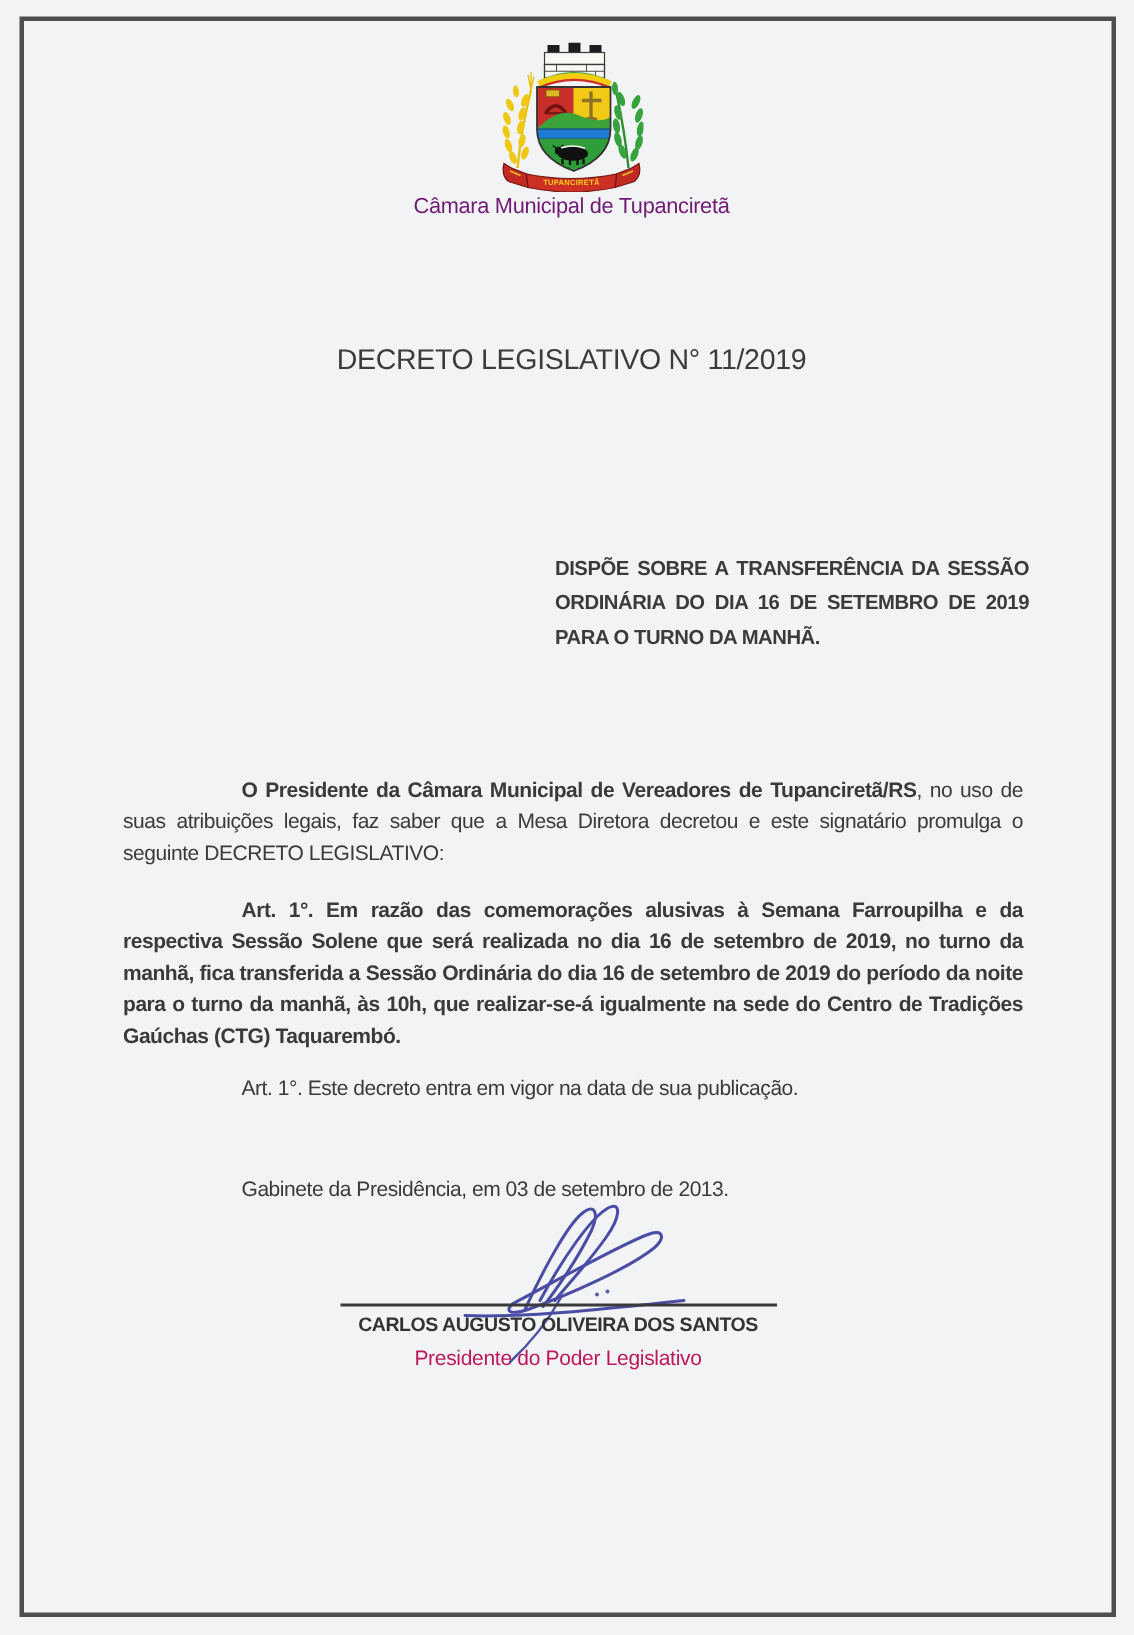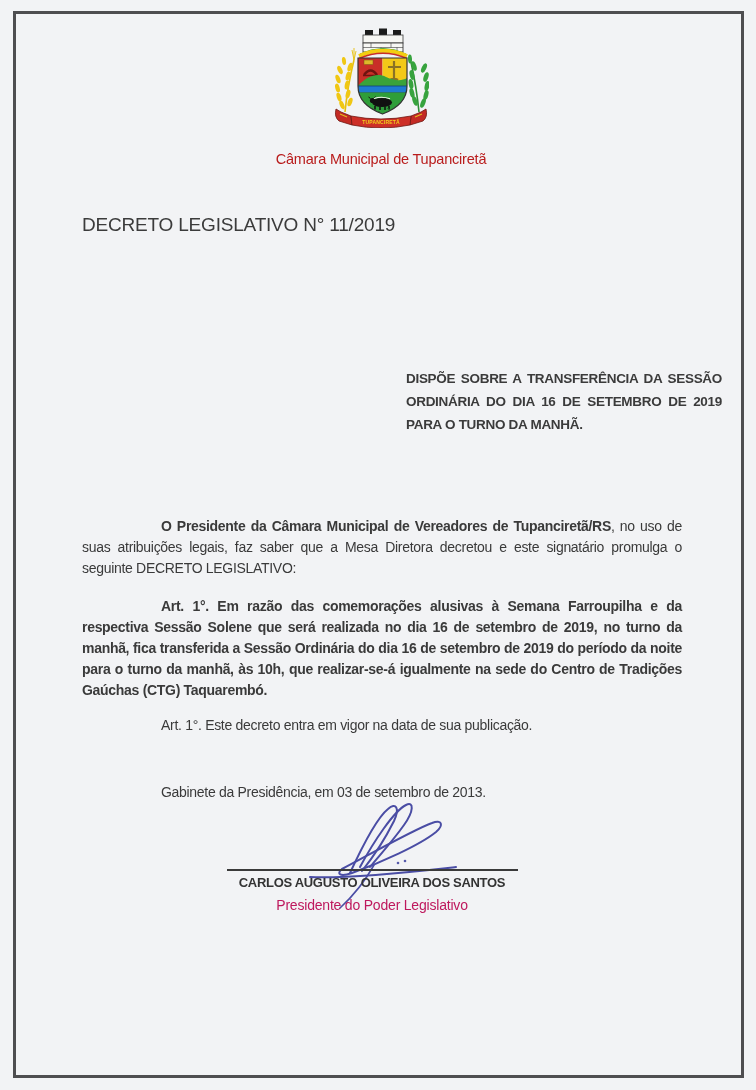--- a/index.html
+++ b/index.html
@@ -9,32 +9,32 @@
     font-family:"Liberation Sans", sans-serif;
     color:#3a3a3a;
   }
   .frame {
     position:absolute; left:13px; top:11px; width:731px; height:1067px;
     box-sizing:border-box; border:3px solid #4e4e50;
   }
   .crest { position:absolute; left:333px; top:28px; width:96px; height:100px; }
   .org-name {
     position:absolute; left:82px; top:130px; width:598px;
-    text-align:center; font-size:14.5px; color:#b91c1c; letter-spacing:-0.2px;margin-top:21px;
+    text-align:center; font-size:14.5px; color:#701a75; letter-spacing:-0.2px;
   }
   .doc-title, .doc-subtitle {
-    position:absolute; left:82px; width:598px; text-align:left;
-    font-size:19px; color:#3b3b3b; letter-spacing:-0.2px;
+    position:absolute; left:82px; width:598px; text-align:center;
+    font-size:19px; color:#3b3b3b; letter-spacing:-0.2px;margin-top:16px;
   }
   .doc-title { top:214px; }
   .doc-subtitle { top:258px; }
   .ementa {
     position:absolute; left:370px; top:367px; width:316px;
     font-size:13.5px; line-height:23px; font-weight:bold; color:#3b3b3b;
-    text-align:justify; letter-spacing:-0.3px;margin-left:36px;
+    text-align:justify; letter-spacing:-0.3px;
   }
   .body-par {
     position:absolute; left:82px; width:600px; margin:0;
     font-size:14px; line-height:21px; text-align:justify;
     letter-spacing:-0.3px; color:#3a3a3a;
   }
   .indent { text-indent:79px; }
   .par-preamble { top:516px; }
   .par-art1 { top:596px;font-weight:bold; }
   .par-art2 { top:715px; }

